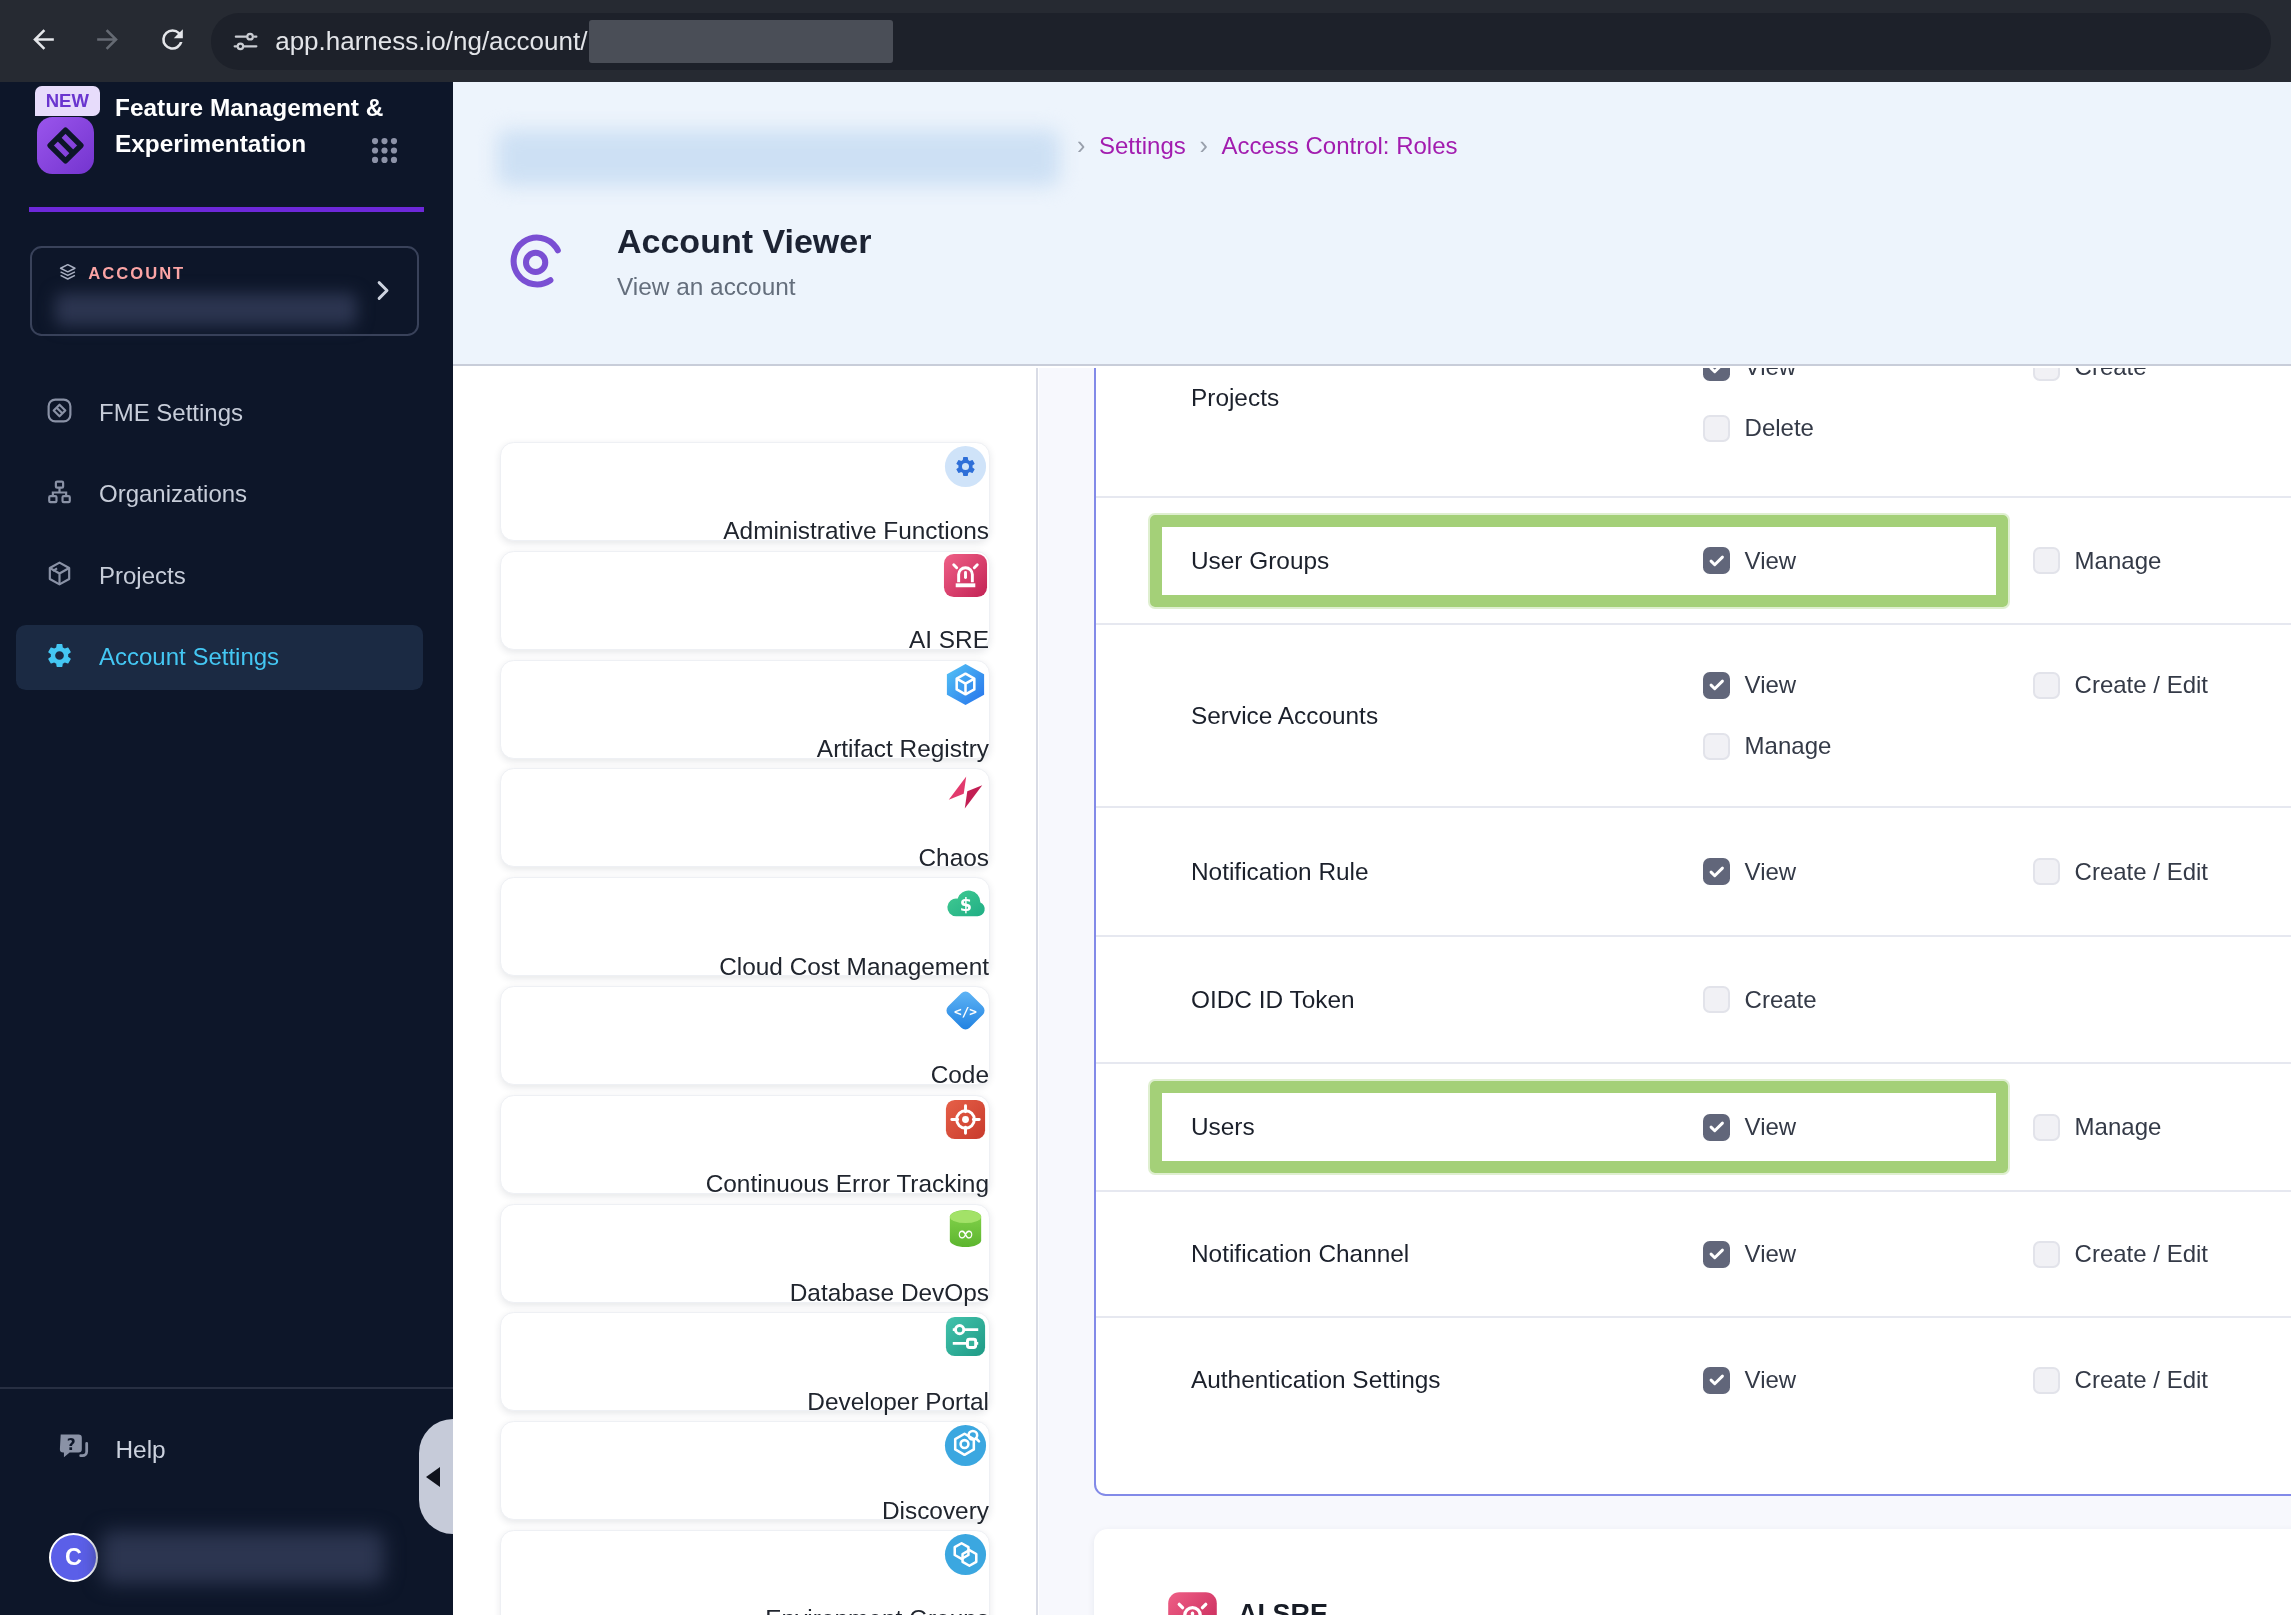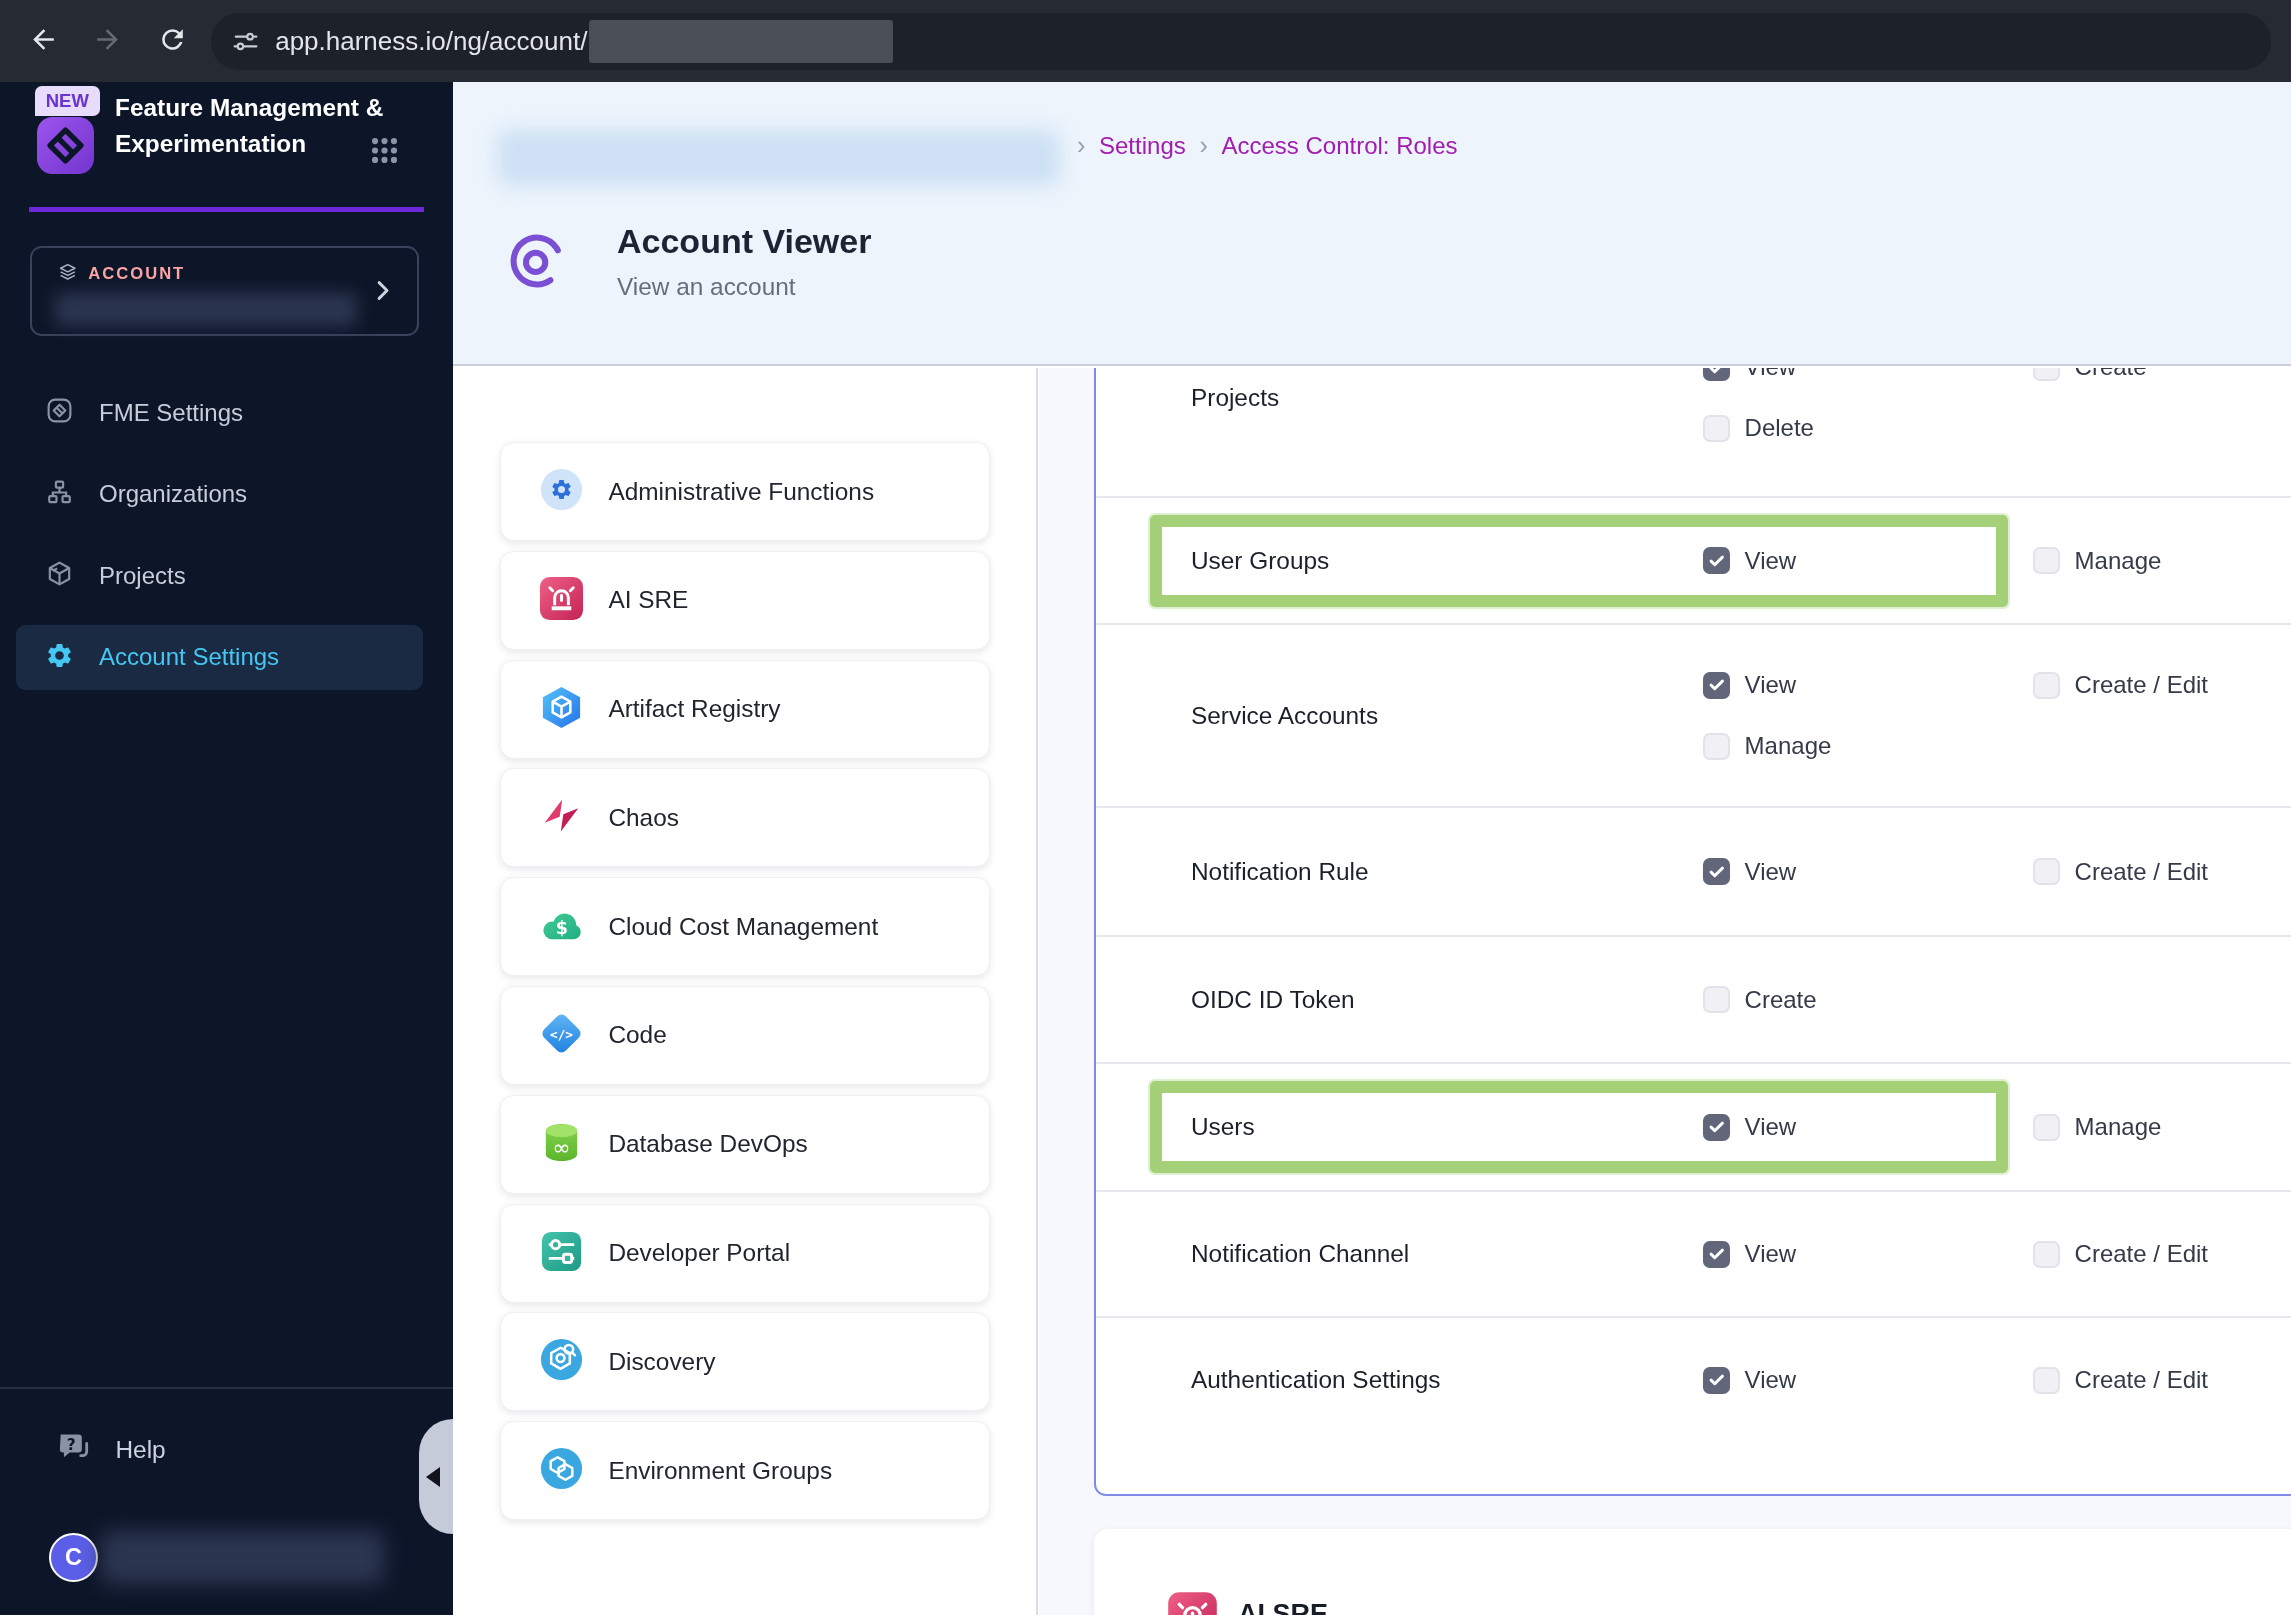--- a/index.html
+++ b/index.html
@@ -53,21 +53,21 @@
   .breadcrumb { position:absolute; left:624px; top:49px; display:flex; align-items:center; gap:13.7px; font-size:24px; }
   .crumb-sep { color:#99a0ac; font-size:25px; }
   .crumb-link { color:#a21caf; cursor:pointer; }
   .title-icon { position:absolute; left:51px; top:146px; width:66px; height:66px; }
   .page-title { position:absolute; left:164px; top:140px; font-size:34px; font-weight:600; color:#1c2333; }
   .page-subtitle { position:absolute; left:164px; top:191px; font-size:24.4px; color:#646e7c; }
 
   
   .module-panel { position:absolute; left:453px; top:368px; width:585px; height:1247px; background:#fff; border-right:2px solid #d9dce6; overflow:hidden; }
   .module-list { position:absolute; left:47px; top:74px; width:490px; }
-  .module-card { height:99px; margin-bottom:9.8px; background:#fff; border:1px solid #eef0f4; border-radius:13.7px; box-shadow:0 2.9px 7.8px rgba(25,35,60,.10); display:flex; align-items:center; gap:23.4px; padding-left:37px; cursor:pointer; }
+  .module-card { height:99px; margin-bottom:9.8px; background:#fff; border:1px solid #eef0f4; border-radius:13.7px; box-shadow:0 2.9px 7.8px rgba(25,35,60,.10); display:flex; align-items:flex-end; gap:23.4px; padding-left:37px; cursor:pointer;flex-direction:column; }
   .module-card svg { width:47px; height:47px; flex:0 0 auto; }
   .module-label { font-size:24.4px; font-weight:500; color:#20252e; }
 
   
   .perm-area { position:absolute; left:1039px; top:368px; width:1253px; height:1247px; background:#f7f8fd; overflow:hidden; }
   .perm-card { position:absolute; left:55px; top:-51px; width:1229px; background:#fff; border:2.9px solid #828ae8; border-radius:11.7px; }
   .perm-row { position:relative; display:flex; align-items:center; padding-left:95px; }
   .perm-row + .perm-row { border-top:2px solid #e6e8f0; }
   .perm-row:nth-child(1){ height:177px; padding-bottom:19.5px; }
   .perm-row:nth-child(2){ height:127px; }
@@ -306,20 +306,37 @@
                 </linearGradient>
               </defs>
               <rect x="8.5" y="8.5" width="31" height="31" rx="6" transform="rotate(45 24 24)" fill="url(#gD10)"></rect>
               <text x="24" y="29.5" font-size="13" font-weight="bold" fill="#fff" text-anchor="middle" font-family="DejaVu Sans Mono, monospace">&lt;/&gt;</text>
             </svg></span>
           <span class="module-label">Code</span>
         </div>
         <div class="module-card">
           <span><svg viewBox="0 0 48 48">
               <defs>
+                <linearGradient id="gE11" x1="0" y1="0" x2="1" y2="1">
+                  <stop offset="0" stop-color="#e66048"></stop>
+                  <stop offset="1" stop-color="#c83a2c"></stop>
+                </linearGradient>
+              </defs>
+              <rect x="4" y="4" width="40" height="40" rx="9" fill="url(#gE11)"></rect>
+              <g stroke="#fff" stroke-width="3" fill="none" stroke-linecap="round">
+                <circle cx="24" cy="24" r="9"></circle>
+                <path d="M24 10v6M24 32v6M10 24h6M32 24h6"></path>
+              </g>
+              <circle cx="24" cy="24" r="3.5" fill="#fff"></circle>
+            </svg></span>
+          <span class="module-label">Continuous Error Tracking</span>
+        </div>
+        <div class="module-card">
+          <span><svg viewBox="0 0 48 48">
+              <defs>
                 <linearGradient id="gF12" x1="0" y1="0" x2="0" y2="1">
                   <stop offset="0" stop-color="#86d44d"></stop>
                   <stop offset="1" stop-color="#5cb52e"></stop>
                 </linearGradient>
               </defs>
               <path d="M8 12c0-3.9 7.2-7 16-7s16 3.1 16 7v24c0 3.9-7.2 7-16 7S8 39.9 8 36z" fill="url(#gF12)"></path>
               <ellipse cx="24" cy="12" rx="16" ry="6.5" fill="#a3e268"></ellipse>
               <text x="24" y="37" font-size="22" fill="#fff" text-anchor="middle" font-family="DejaVu Sans, sans-serif">∞</text>
             </svg></span>
           <span class="module-label">Database DevOps</span>

